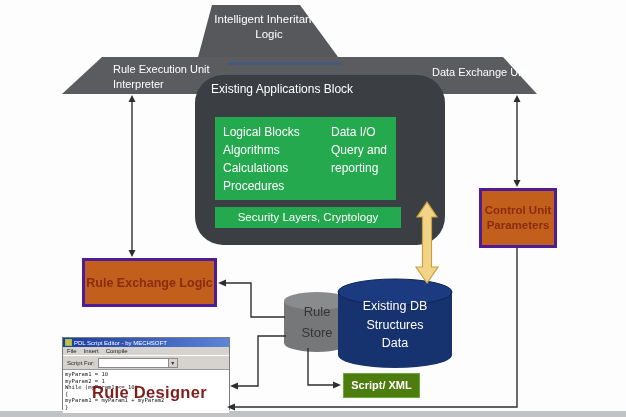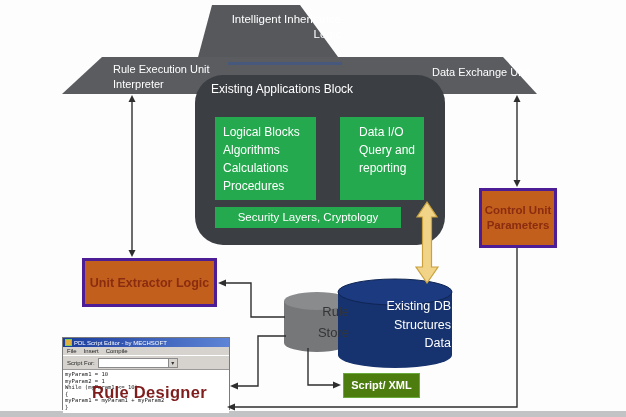--- a/index.html
+++ b/index.html
@@ -1,33 +1,33 @@
 <!DOCTYPE html>
 <html><head>
 <meta charset="utf-8">
 <style>
   html,body{margin:0;padding:0;}
   .canvas{position:relative;width:626px;height:417px;background:#fdfdfd;overflow:hidden;
           font-family:"Liberation Sans", sans-serif;}
   .layer{position:absolute;left:0;top:0;pointer-events:none;}
   .abs{position:absolute;}
   .t{color:#ffffff;line-height:1.3;}
-  .ctr{text-align:right;}
+  .ctr{text-align:center;}
 
   
   .inh{left:197px;top:12px;width:144px;font-size:11.5px;}
   .bar-left{left:113px;top:62px;width:110px;font-size:11px;line-height:1.35;}
   .bar-right{left:400px;top:65px;width:110px;font-size:11px;padding-left:32px;}
 
   
   .apps-block{left:195px;top:75px;width:250px;height:170px;background:#3b3e43;border-radius:28px;}
   .apps-title{left:211px;top:82px;width:220px;font-size:12px;}
   .greenbox{background:#25a94e;color:#fff;font-size:12px;line-height:1.5;padding:6px 0 0 8px;box-sizing:border-box;}
   .gb1{left:215px;top:117px;width:101px;height:83px;}
-  .gb2{left:340px;top:117px;width:84px;height:83px;padding-left:19px;}
+  .gb2{left:312px;top:117px;width:84px;height:83px;padding-left:19px;}
   .security{left:215px;top:207px;width:186px;height:21px;background:#25a94e;color:#fff;
             font-size:11.5px;line-height:21px;text-align:center;}
 
   
   .orange{background:#c35f1d;border:3px solid #4c1d95;box-sizing:border-box;
           color:#8a2c0f;font-weight:700;display:flex;flex-direction:column;
           align-items:center;justify-content:center;}
   .rule-extractor{left:82px;top:258px;width:135px;height:49px;font-size:12.5px;}
   .control-unit{left:479px;top:188px;width:78px;height:60px;font-size:11.5px;line-height:1.3;}
 
@@ -96,21 +96,21 @@
 
   <div class="abs greenbox gb2">
     <div>Data I/O</div>
     <div>Query and</div>
     <div>reporting</div>
   </div>
 
   <div class="abs security">Security Layers, Cryptology</div>
 
   <div class="abs orange rule-extractor">
-    <div>Unit Extractor Logic</div>
+    <div>Rule Exchange Logic</div>
   </div>
   <div class="abs orange control-unit">
     <div>Control Unit</div>
     <div>Parameters</div>
   </div>
 
   <div class="abs ctr rule-store-t">
     <div>Rule</div>
     <div>Store</div>
   </div>

